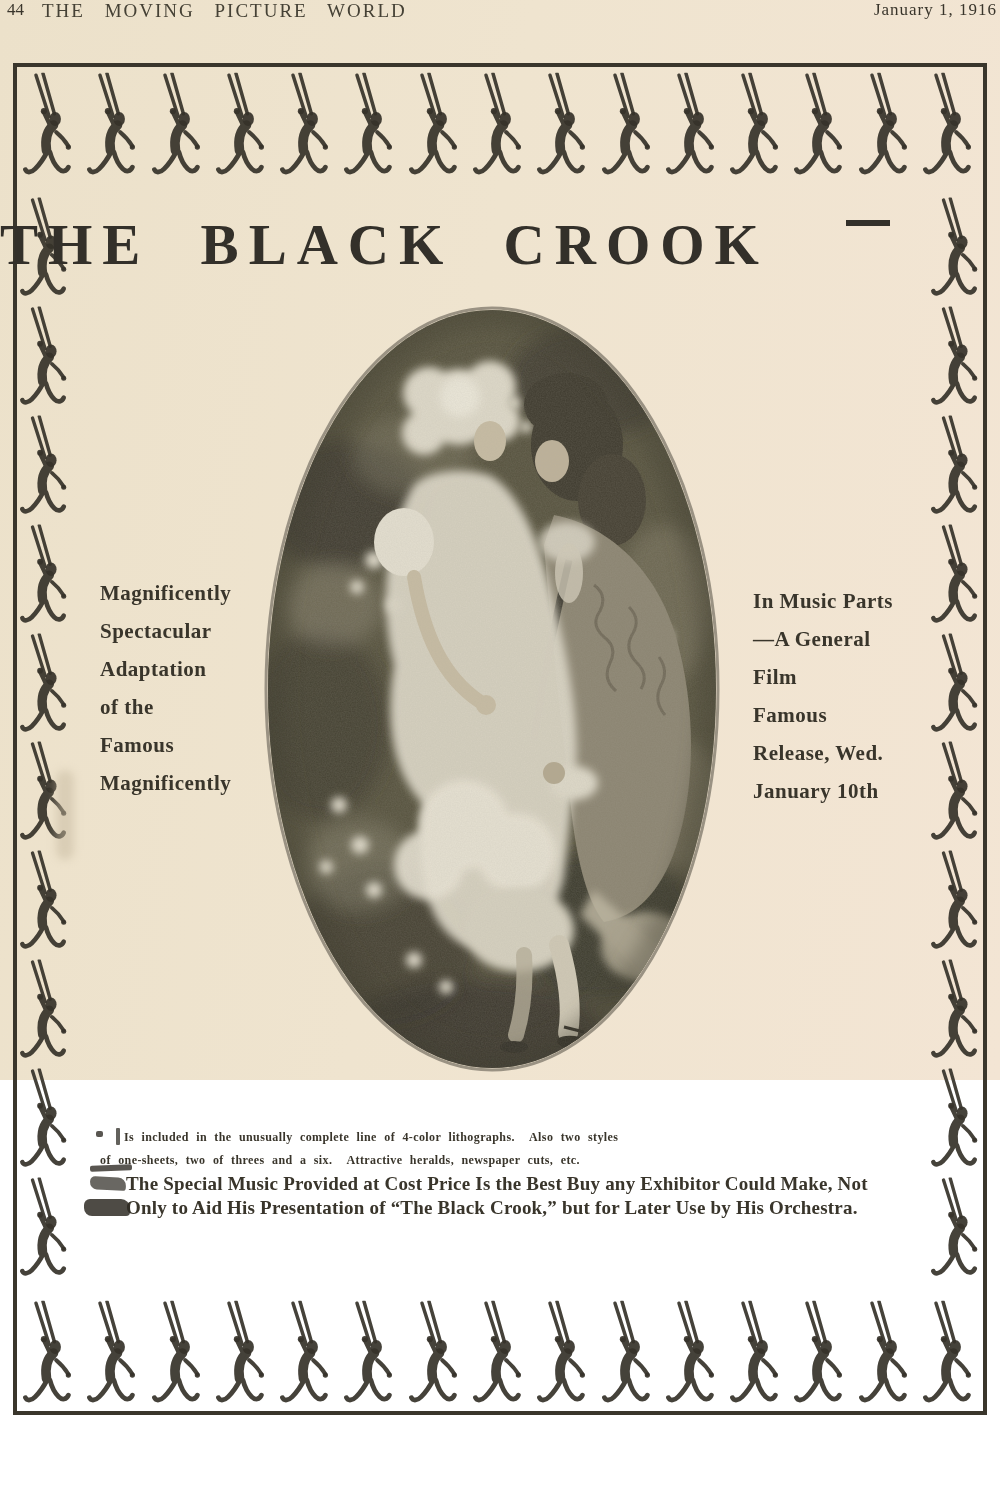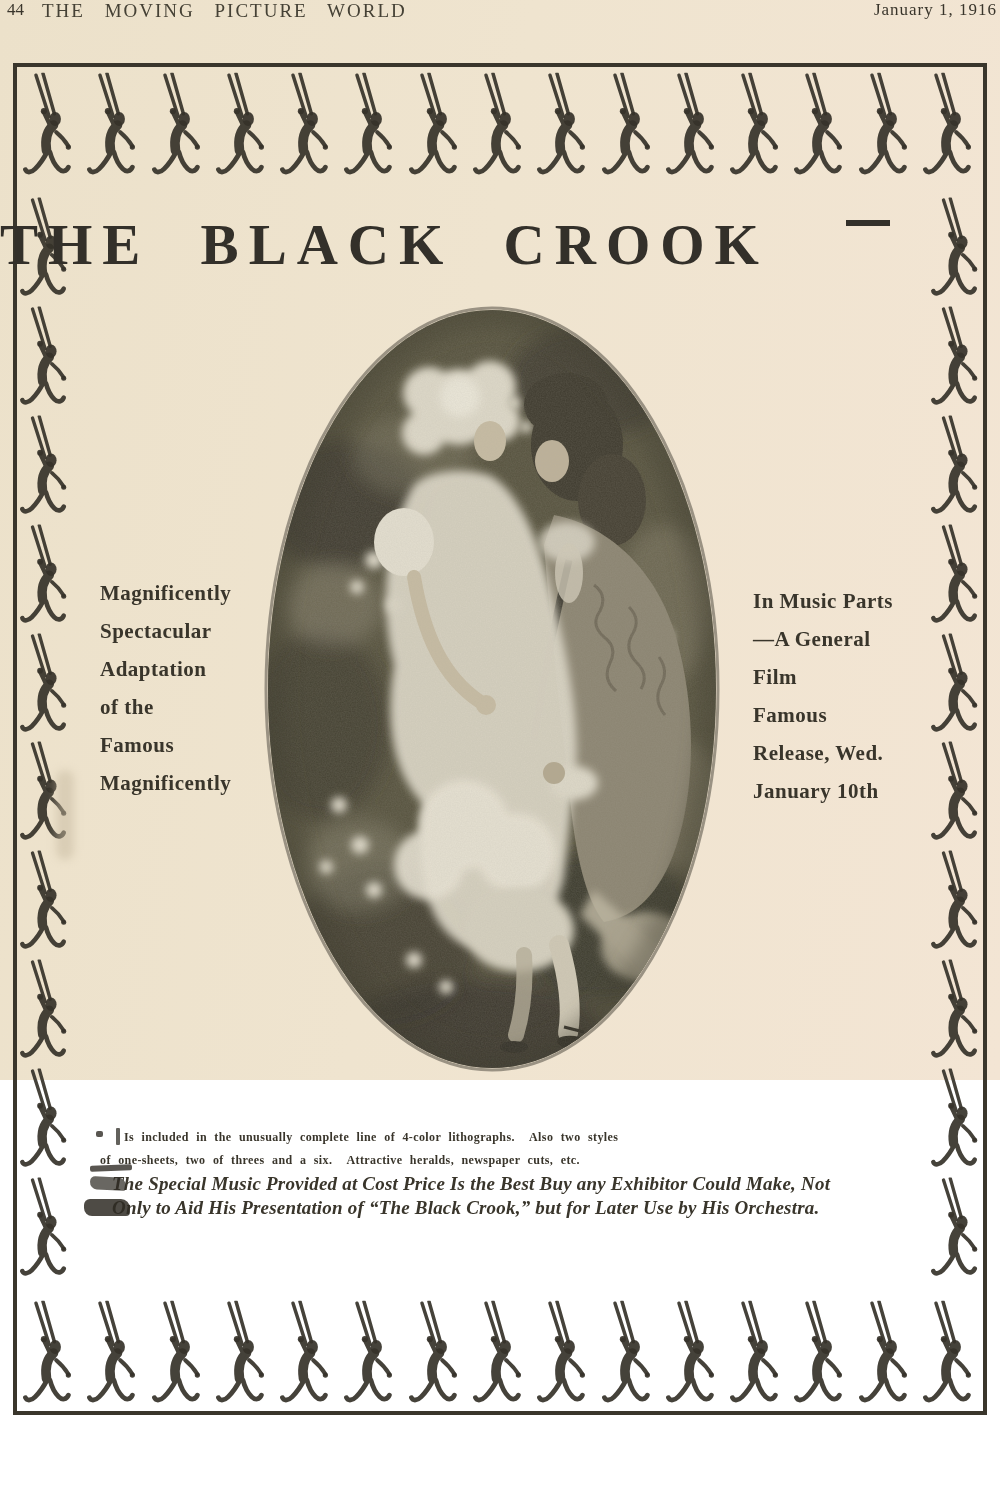--- a/index.html
+++ b/index.html
@@ -31,22 +31,22 @@
   .oval-photo{position:absolute;left:264px;top:305px;}
   .tagline{position:absolute;font-size:21px;font-weight:bold;line-height:38px;letter-spacing:.5px;}
   .tagline-left{left:100px;top:574px;}
   .tagline-right{left:753px;top:582px;}
   .ad-subhead{position:absolute;left:95px;top:1076px;margin:0;white-space:nowrap;
         font-size:36px;font-weight:bold;letter-spacing:3px;word-spacing:7px;color:#33302a;}
   .body-copy{position:absolute;left:100px;top:1126px;width:805px;
         font-size:12px;font-weight:bold;line-height:23px;letter-spacing:.4px;word-spacing:4px;}
   .body-copy .line{white-space:pre;}
   .body-copy .indent{padding-left:24px;}
-  .music-copy{position:absolute;left:112px;top:1172px;width:800px;
-        font-size:19px;font-weight:bold;font-style:italic;line-height:24px;letter-spacing:.2px;}
+  .music-copy{position:absolute;left:126px;top:1172px;width:800px;
+        font-size:19px;font-weight:bold;line-height:24px;letter-spacing:.2px;}
   .music-copy .line{white-space:pre;}
   .company-line{position:absolute;left:98px;top:1226px;white-space:nowrap;line-height:40px;}
   .company-name{font-size:33px;font-weight:bold;letter-spacing:.5px;}
   .company-address{font-size:26px;font-weight:bold;letter-spacing:.3px;}
   .company-city{font-size:31px;font-weight:bold;letter-spacing:.5px;}
   
   .smudge{position:absolute;background:#2f2c25;}
   .smudge-a{left:96px;top:1131px;width:7px;height:6px;border-radius:2px;opacity:.8;}
   .smudge-b{left:116px;top:1128px;width:4px;height:17px;border-radius:1px;opacity:.75;}
   .smudge-c{left:90px;top:1165px;width:42px;height:6px;border-radius:2px;opacity:.8;transform:rotate(-2deg);}

